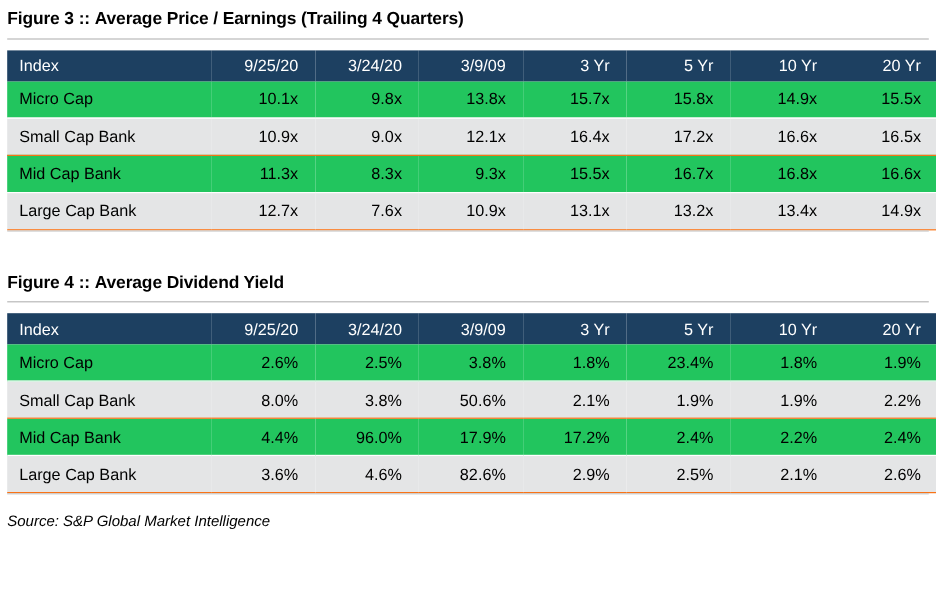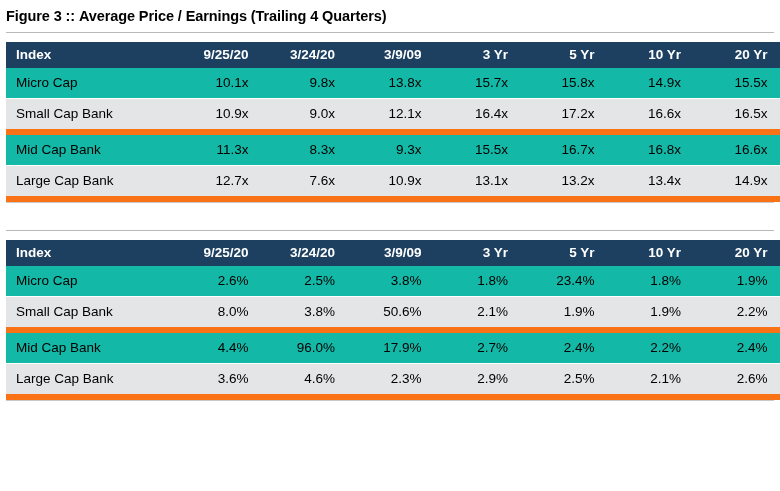--- a/index.html
+++ b/index.html
@@ -48,21 +48,21 @@
   
   table.data-table {
     border-collapse: collapse;
     width: 100%;
     table-layout: fixed;
     font-size: 13.5px;
   }
   table.data-table thead th {
     background: #1d4061;
     color: #ffffff;
-    font-weight: bold;
+    font-weight: normal;
     font-size: 13.5px;
     height: 26px;
     padding: 0 14px;
     text-align: right;
     vertical-align: middle;
     white-space: nowrap;
   }
   table.data-table thead th.idx-col {
     text-align: left;
     padding-left: 10px;
@@ -73,23 +73,23 @@
     text-align: right;
     vertical-align: middle;
     white-space: nowrap;
     font-size: 13.5px;
     border-bottom: 1px solid #ffffff;
   }
   table.data-table tbody td.idx-col {
     text-align: left;
     padding-left: 10px;
   }
-  table.data-table tbody tr.row-odd td { background: #14b8a6; }
+  table.data-table tbody tr.row-odd td { background: #22c55e; }
   table.data-table tbody tr.row-even td { background: #e4e5e6; }
-  table.data-table tbody tr.row-even td { border-bottom: 6px solid #f97316; }
+  table.data-table tbody tr.row-even td { border-bottom: 1px solid #f97316; }
 
   .table-underline {
     height: 1px;
     background: #c9c9c9;
     width: 100%;
   }
 
   .gap-between { height: 27px; }
 
   .source-line {
@@ -179,20 +179,23 @@
           <td>14.9x</td>
         </tr>
       </tbody>
     </table>
     <div class="table-underline"></div>
   </div>
 
   <div class="gap-between"></div>
 
   <div class="figure-block">
+    <div class="fig-title">
+      <span class="fig-num">Figure 4</span><span>&nbsp;</span><span class="fig-sep">::</span><span>&nbsp;</span><span class="fig-name">Average Dividend Yield</span>
+    </div>
     <div class="title-rule"></div>
 
     <table class="data-table">
       <colgroup>
         <col class="c-index">
           <col class="c-data">
           <col class="c-data">
           <col class="c-data">
         <col class="c-data">
           <col class="c-data">
@@ -230,34 +233,35 @@
           <td>2.1%</td>
           <td>1.9%</td>
           <td>1.9%</td>
           <td>2.2%</td>
         </tr>
         <tr class="row-odd">
           <td class="idx-col">Mid Cap Bank</td>
           <td>4.4%</td>
           <td>96.0%</td>
           <td>17.9%</td>
-          <td>2.7%</td>
+          <td>17.2%</td>
           <td>2.4%</td>
           <td>2.2%</td>
           <td>2.4%</td>
         </tr>
         <tr class="row-even">
           <td class="idx-col">Large Cap Bank</td>
           <td>3.6%</td>
           <td>4.6%</td>
-          <td>2.3%</td>
+          <td>82.6%</td>
           <td>2.9%</td>
           <td>2.5%</td>
           <td>2.1%</td>
           <td>2.6%</td>
         </tr>
       </tbody>
     </table>
     <div class="table-underline"></div>
   </div>
 
+  <div class="source-line">Source: S&amp;P Global Market Intelligence</div>
 
 </div>
 
 </body></html>

